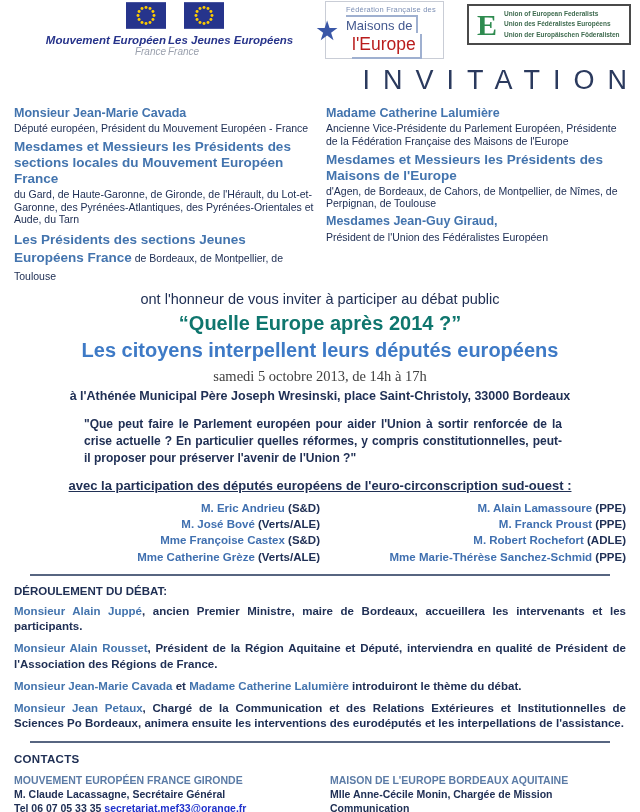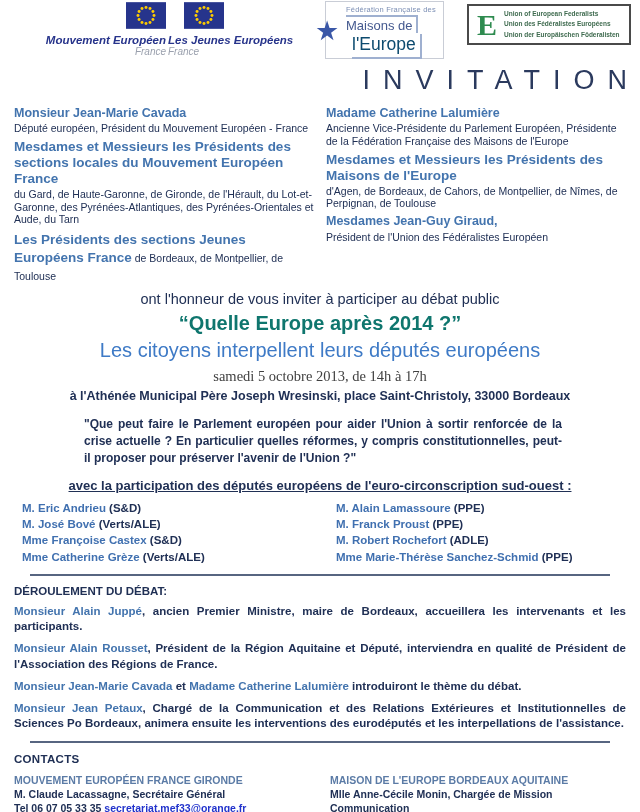--- a/index.html
+++ b/index.html
@@ -16,21 +16,21 @@
   .flag-wrap { margin-left:16px; }
   .logo-name { font-size:11.5px; font-weight:bold; font-style:italic; color:#27348B; white-space:nowrap; margin-top:1px; }
   .logo-country { font-size:10px; font-style:italic; color:#9aa0ad; margin-top:0; }
   .logo-box-maisons {
     position:absolute; left:325px; top:1px; width:119px; height:58px;
     border:1px solid #c9cdd6; padding:3px 4px 2px 20px;
   }
   .maisons-star { position:absolute; left:-11px; top:16px; font-size:27px; color:#3A57A7; line-height:1; }
   .m1 { font-size:7.5px; color:#7C8FB5; letter-spacing:.2px; }
   .m2 { font-size:13px; color:#44598F; display:inline-block; border-right:2px solid #9FB0D0; border-top:2px solid #9FB0D0; padding:1px 4px 0 0; margin-top:1px; }
-  .m3 { font-size:17.5px; color:#0c4a6e; display:inline-block; border-right:2px solid #9FB0D0; border-bottom:2px solid #9FB0D0; padding:0 4px 2px 0; margin-left:6px; }
+  .m3 { font-size:17.5px; color:#b91c1c; display:inline-block; border-right:2px solid #9FB0D0; border-bottom:2px solid #9FB0D0; padding:0 4px 2px 0; margin-left:6px; }
   .logo-box-uef {
     position:absolute; left:467px; top:4px; width:164px; height:41px;
     border:2px solid #4a4a4a; display:flex; align-items:center; padding:2px 4px 2px 8px; background:#fff;
   }
   .uef-e { font-size:30px; font-weight:900; color:#2E8B4F; line-height:.9; margin-right:7px; font-family:"Liberation Serif", serif; }
   .uef-lines div { font-size:6.5px; font-weight:bold; color:#3F6B4F; line-height:1.55; white-space:nowrap; }
   
   .invitation-title {
     text-align:right; font-size:27px; letter-spacing:13px; padding-left:13px;
     color:#2B3A5E; margin-top:3px; font-weight:400;
@@ -39,27 +39,27 @@
   .hosts { display:flex; padding:0 12px 0 14px; margin-top:10px; gap:10px; }
   .host-col { width:50%; }
   .host-name { font-weight:bold; color:#4374AE; font-size:12.5px; line-height:1.22; }
   .host-heading { font-weight:bold; color:#4374AE; font-size:13.5px; line-height:1.18; }
   .host-desc { font-size:10.5px; color:#203055; line-height:1.22; margin:1px 0 4px; }
   .host-inline-desc { font-size:10.5px; color:#203055; font-weight:normal; }
   
   .event { text-align:center; margin-top:7px; }
   .ev-intro { font-size:14.5px; color:#203055; }
   .ev-headline { font-size:20px; font-weight:bold; color:#0f766e; margin-top:5px; }
-  .ev-subtitle { font-size:20px; color:#3E7AC6; margin-top:4px; }
+  .ev-subtitle { font-size:20px; color:#3E7AC6; margin-top:4px;font-weight:bold; }
   .ev-date { font-size:14.5px; color:#404040; margin-top:6px;font-family:Liberation Serif, serif; }
   .ev-venue { font-size:12.5px; font-weight:bold; color:#203055; margin-top:4px; }
   .question { margin:13px 78px 0 84px; text-align:justify; font-weight:bold; font-size:12px; line-height:1.42; color:#203055; }
   .participation { text-align:center; font-weight:bold; text-decoration:underline; font-size:13px; color:#203055; margin-top:11px; }
   
-  .participants { display:flex; padding:0 14px; margin-top:7px; }
+  .participants { display:flex; padding:0 14px; margin-top:7px;text-align:right; }
   .p-col { width:50%; }
   .p-col.left { padding-left:8px; }
   .p-col.right { padding-left:16px; }
   .p-entry { font-size:11.5px; font-weight:bold; line-height:1.4; }
   .p-name { color:#4070B0; }
   .p-party { color:#203055; }
   
   .rule { height:2px; background:#3A4A6B; margin:9px 30px 0 30px; opacity:.85; }
   
   .debate { padding:0 14px; }

